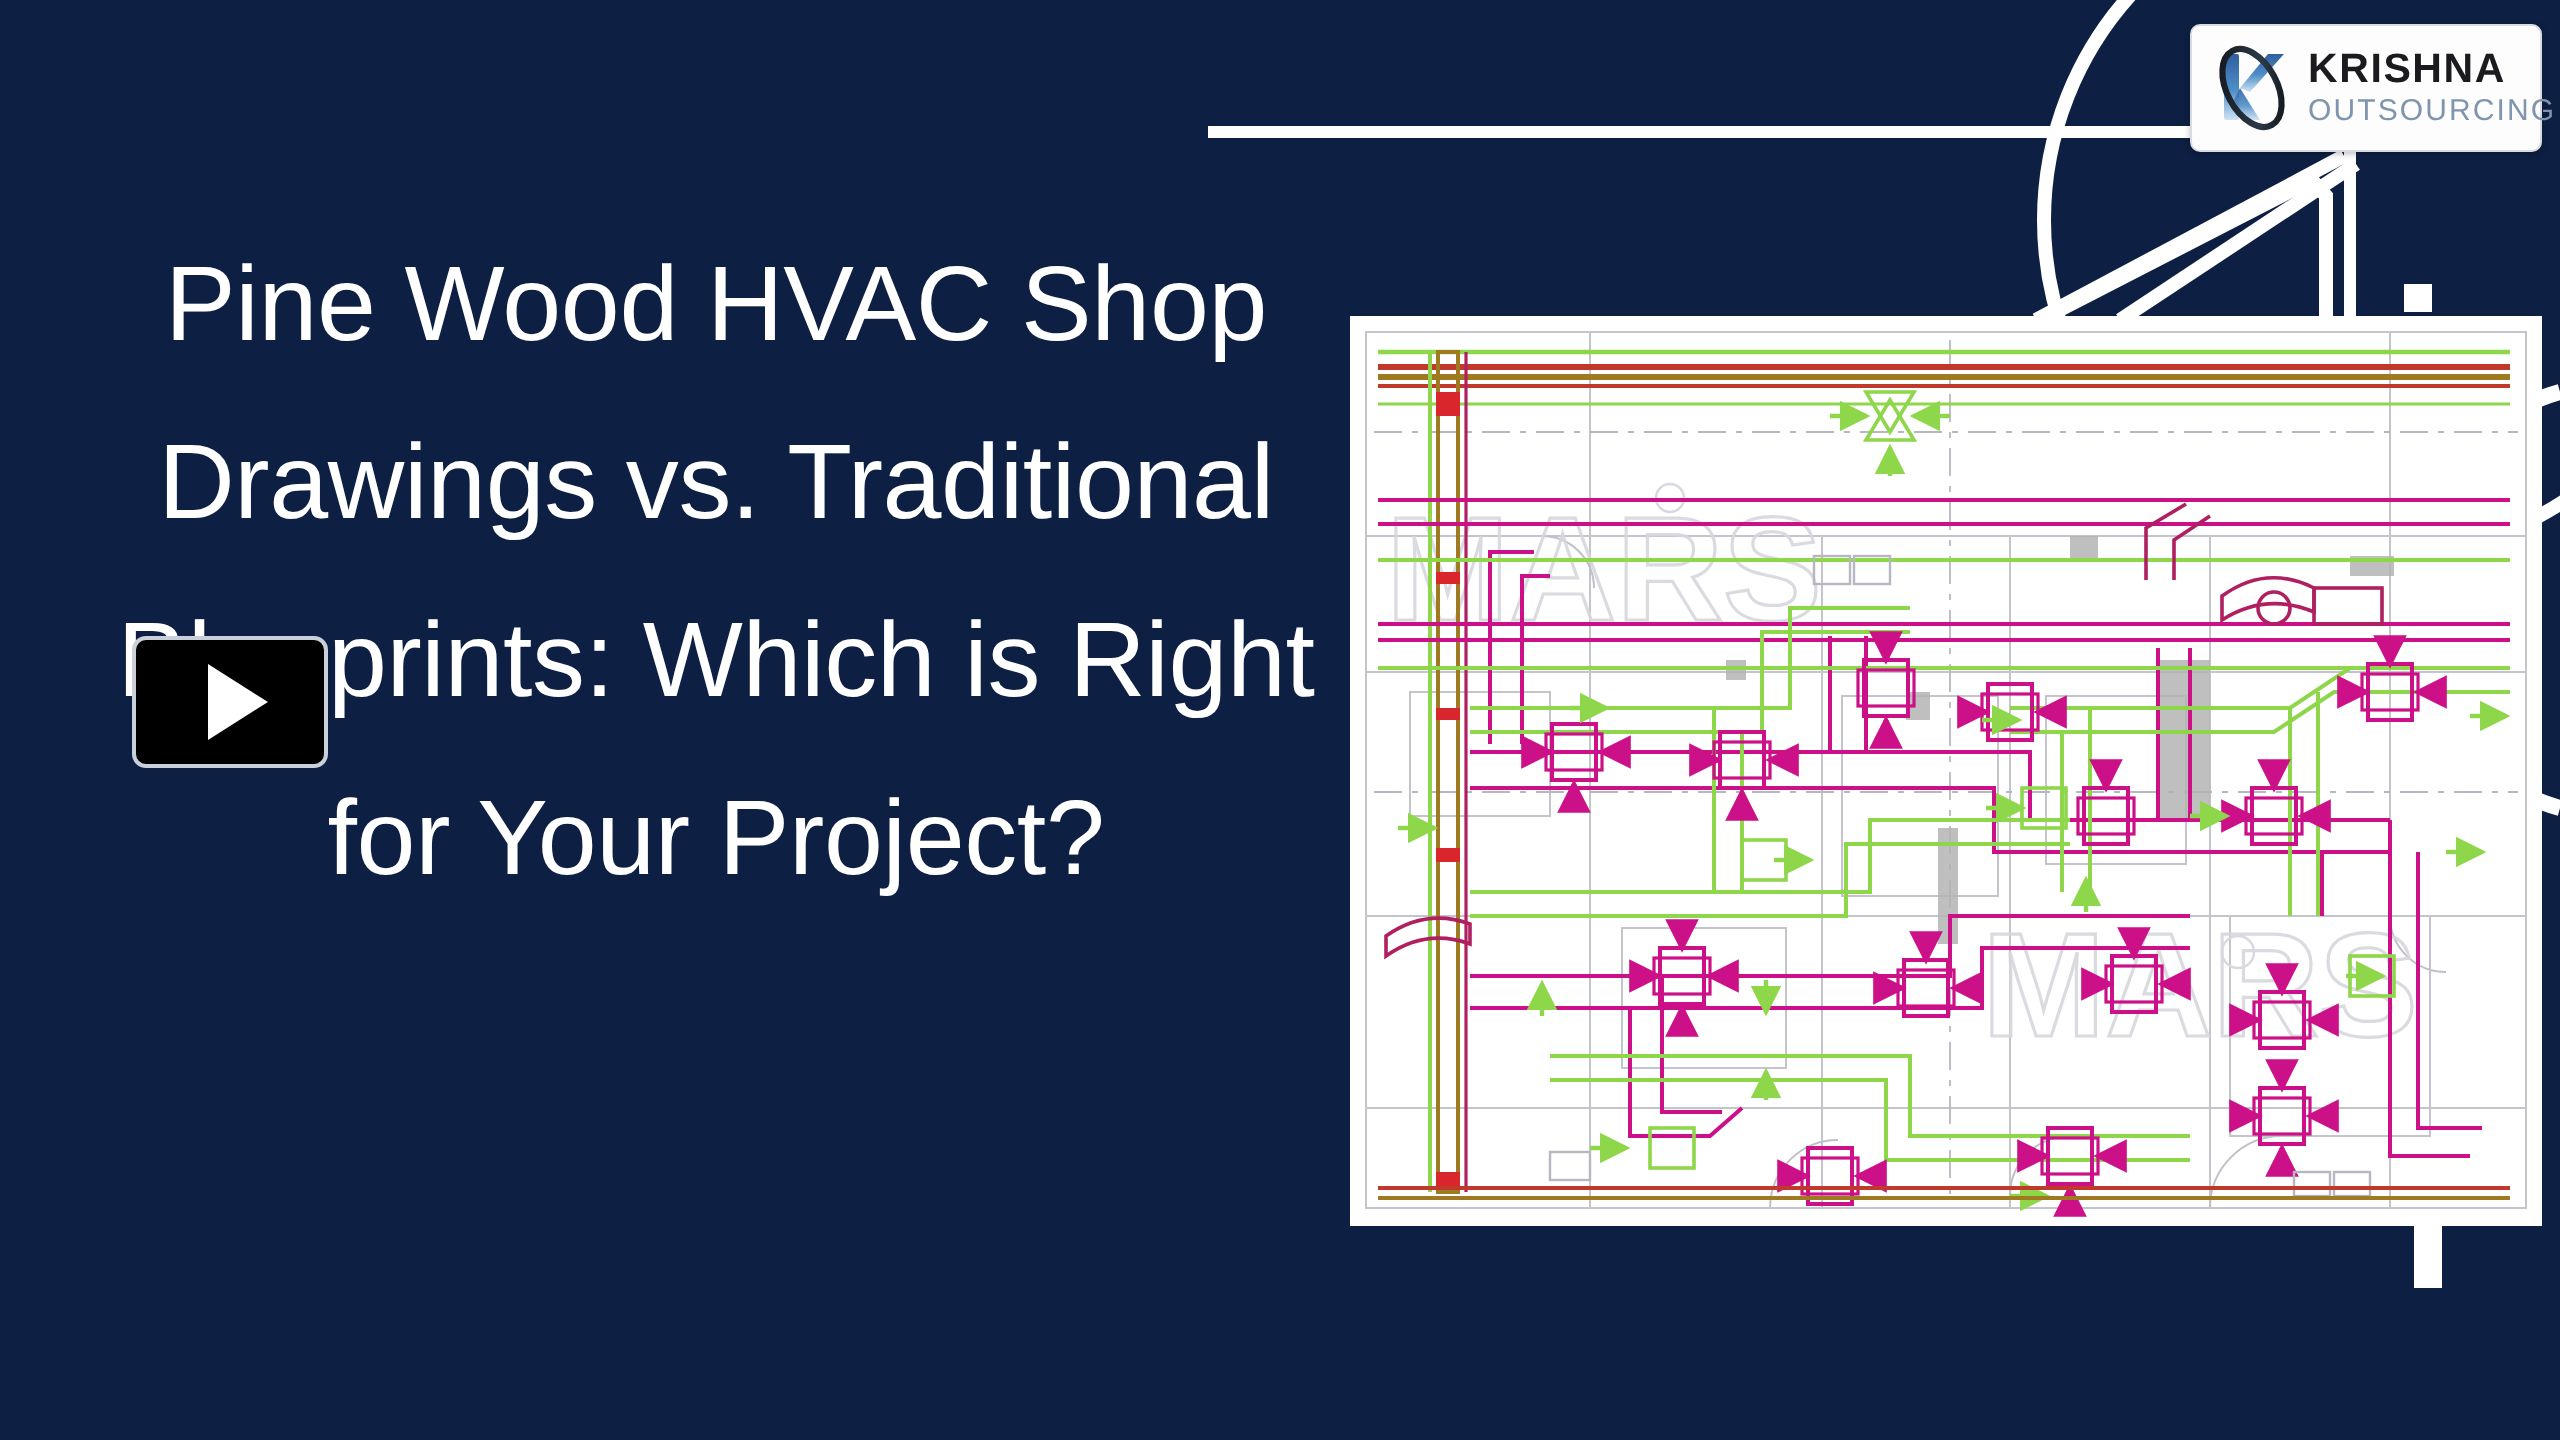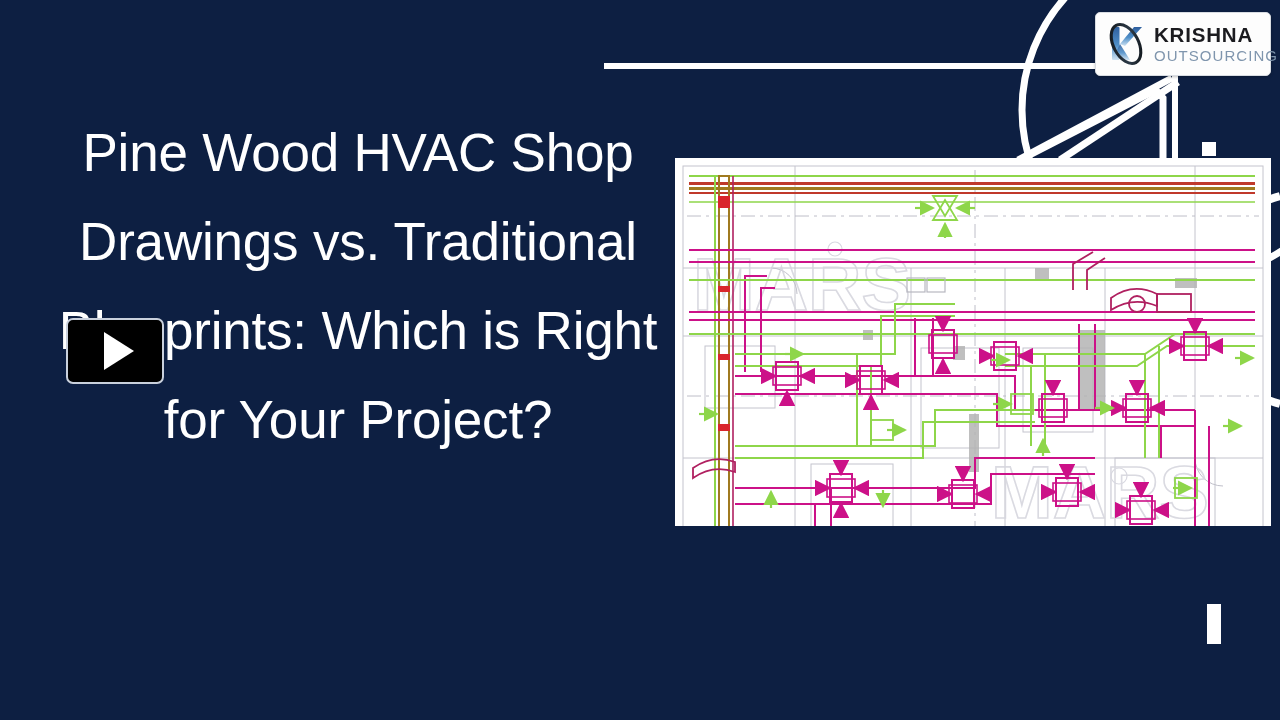--- a/index.html
+++ b/index.html
@@ -81,21 +81,21 @@
     border-left:30px solid #ffffff;
     border-top:19px solid transparent;
     border-bottom:19px solid transparent;
     margin-left:7px;
   }
 
   
   #hvac-figure {
     position:absolute;
     left:675px; top:158px;
-    width:596px; height:368px;
+    width:596px; height:455px;
     background:#eab308;
     overflow:hidden;
     z-index:25;
   }
   #hvac-svg { display:block; width:596px; height:455px; }
 </style>
 </head>
 <body>
 
 <div id="slide">

